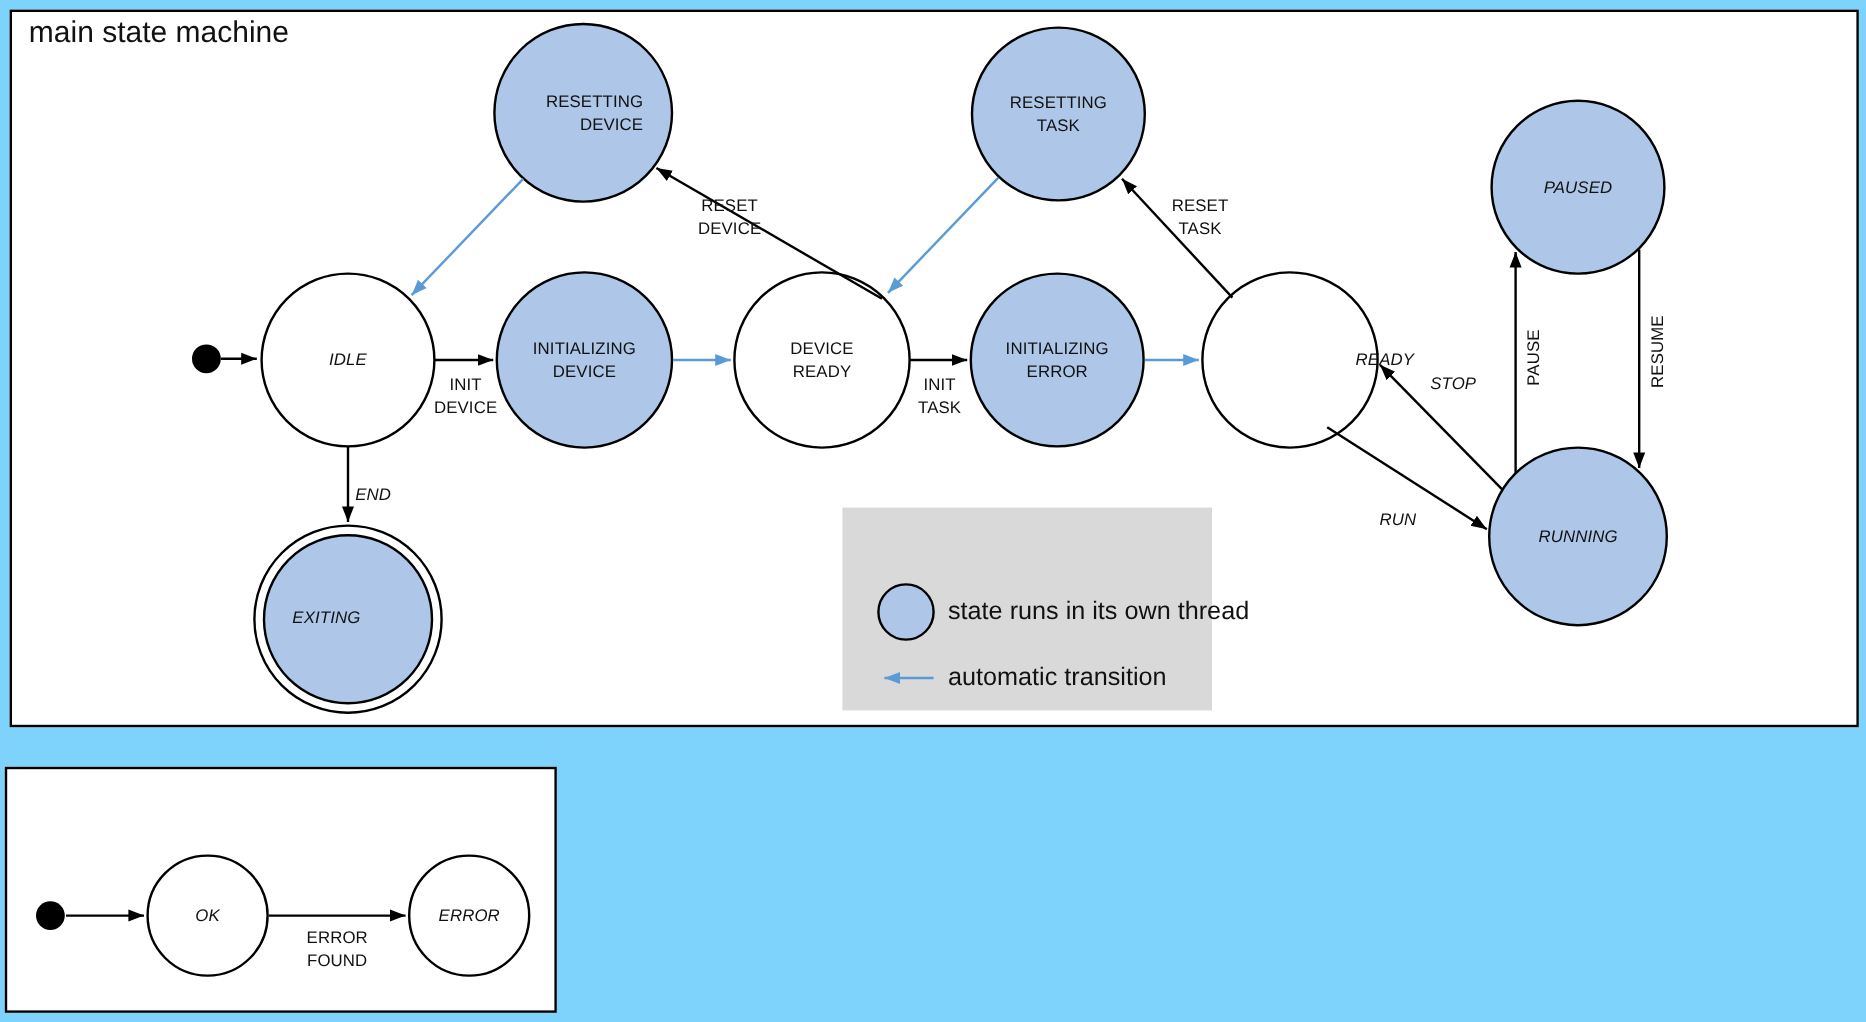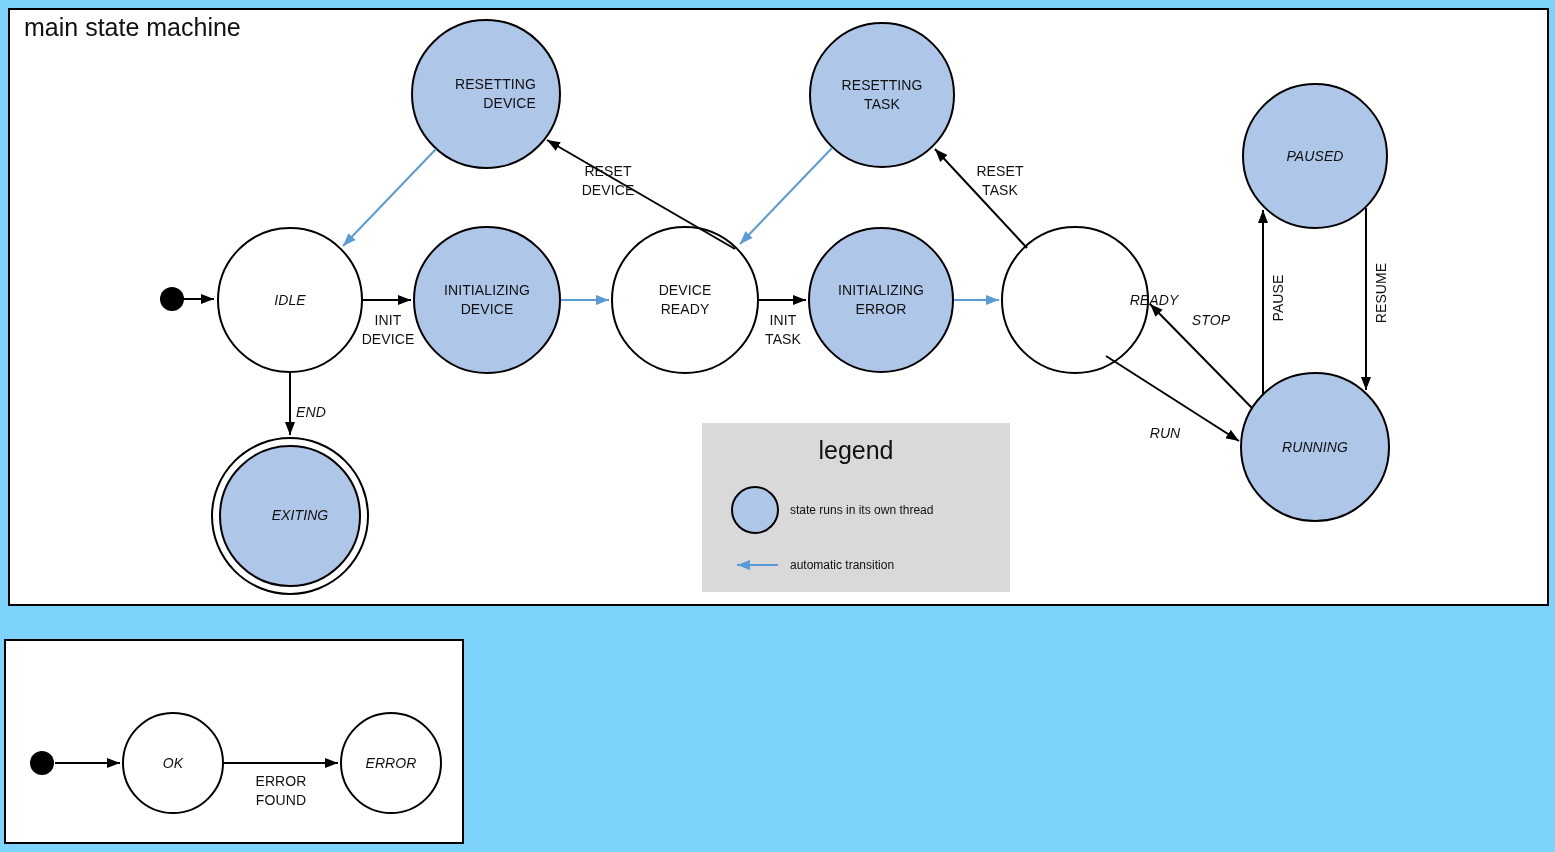--- a/index.html
+++ b/index.html
@@ -16,21 +16,21 @@
   .node{fill:#ffffff;stroke:#000000;stroke-width:2;}
   .node.th{fill:#aec6e8;}
   .dot{fill:#000000;stroke:none;}
   .edge{stroke:#000000;stroke-width:2;fill:none;}
   .edge.auto{stroke:#5b9bd5;}
   .lbl{position:absolute;transform:translate(-50%,-50%);text-align:center;
        font-size:14px;line-height:19px;letter-spacing:0.1px;white-space:normal;pointer-events:none;}
   .lbl.nowrap{white-space:nowrap;font-style:italic;}
   .lbl.rot{transform:translate(-50%,-50%) rotate(-90deg);white-space:nowrap;}
   .ltitle{position:absolute;left:702px;top:437px;width:308px;text-align:center;font-size:25px;line-height:26px;}
-  .litem{position:absolute;left:790px;transform:translateY(-50%);font-size:12px;white-space:nowrap;}
+  .litem{position:absolute;left:790px;transform:translateY(-50%);font-size:21px;white-space:nowrap;}
 </style>
 </head>
 <body>
 
 <div class="stage">
 
   <div class="panel panel-main"></div>
   <div class="panel panel-ortho"></div>
 
   <div class="legend-box"></div>
@@ -89,32 +89,31 @@
 
   <div class="lbl nowrap" style="left:290px;top:300px;">IDLE</div>
   <div class="lbl" style="left:486px;top:94px;width:100px;text-align:right;">RESETTING DEVICE</div>
   <div class="lbl" style="left:487px;top:300px;width:110px;">INITIALIZING DEVICE</div>
   <div class="lbl" style="left:685px;top:300px;width:70px;">DEVICE READY</div>
   <div class="lbl" style="left:882px;top:95px;width:100px;">RESETTING TASK</div>
   <div class="lbl" style="left:881px;top:300px;width:110px;">INITIALIZING ERROR</div>
   <div class="lbl nowrap" style="left:1123px;top:300px;margin-left:31px;">READY</div>
   <div class="lbl nowrap" style="left:1315px;top:156px;">PAUSED</div>
   <div class="lbl nowrap" style="left:1315px;top:447px;">RUNNING</div>
-  <div class="lbl nowrap" style="left:300px;top:515px;">EXITING</div>
+  <div class="lbl nowrap" style="left:272px;top:515px;">EXITING</div>
   <div class="lbl nowrap" style="left:173px;top:763px;">OK</div>
   <div class="lbl nowrap" style="left:391px;top:763px;">ERROR</div>
 
   <div class="lbl" style="left:388px;top:330px;width:58px;">INIT DEVICE</div>
   <div class="lbl" style="left:608px;top:181px;width:62px;">RESET DEVICE</div>
   <div class="lbl" style="left:783px;top:330px;width:50px;">INIT TASK</div>
   <div class="lbl" style="left:1000px;top:181px;width:50px;">RESET TASK</div>
   <div class="lbl nowrap" style="left:1165px;top:417px;margin-top:16px;">RUN</div>
   <div class="lbl nowrap" style="left:1201px;top:320px;margin-left:10px;">STOP</div>
   <div class="lbl rot" style="left:1278px;top:298px;">PAUSE</div>
   <div class="lbl rot" style="left:1381px;top:293px;">RESUME</div>
   <div class="lbl nowrap" style="left:311px;top:412px;text-align:center;">END</div>
   <div class="lbl" style="left:281px;top:791px;width:58px;">ERROR FOUND</div>
 
-  <div class="ltitle">legend</div>
   <div class="litem" style="top:510px;">state runs in its own thread</div>
   <div class="litem" style="top:565px;">automatic transition</div>
 
 </div>
 
 </body></html>

